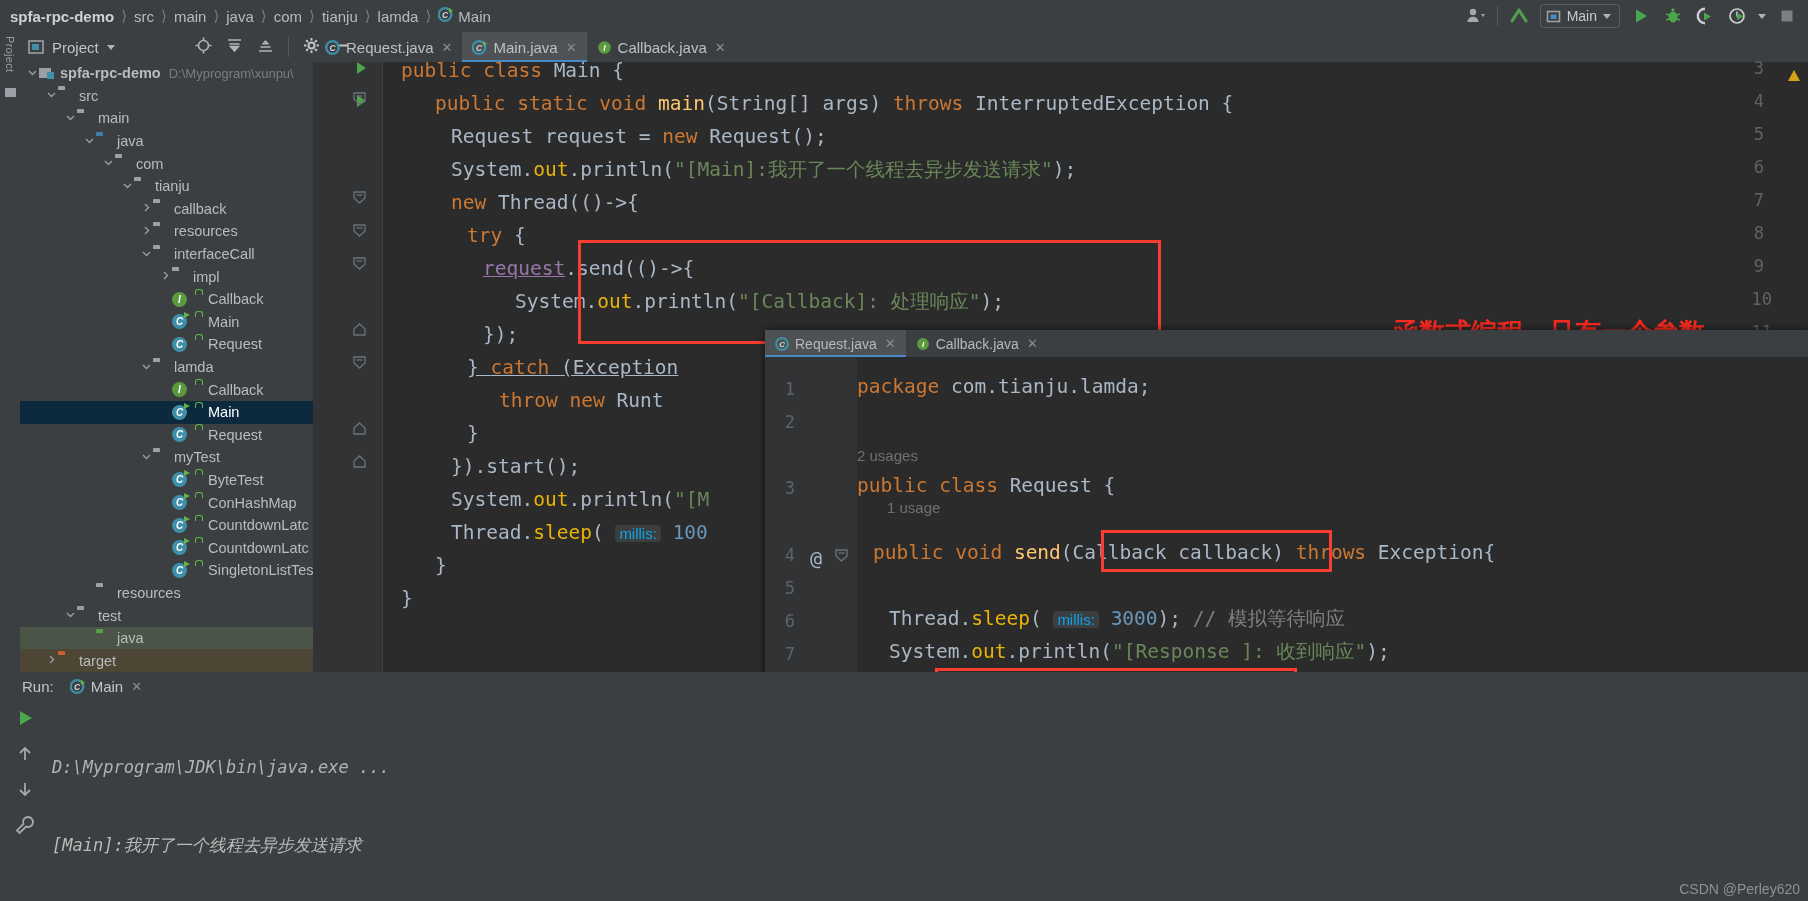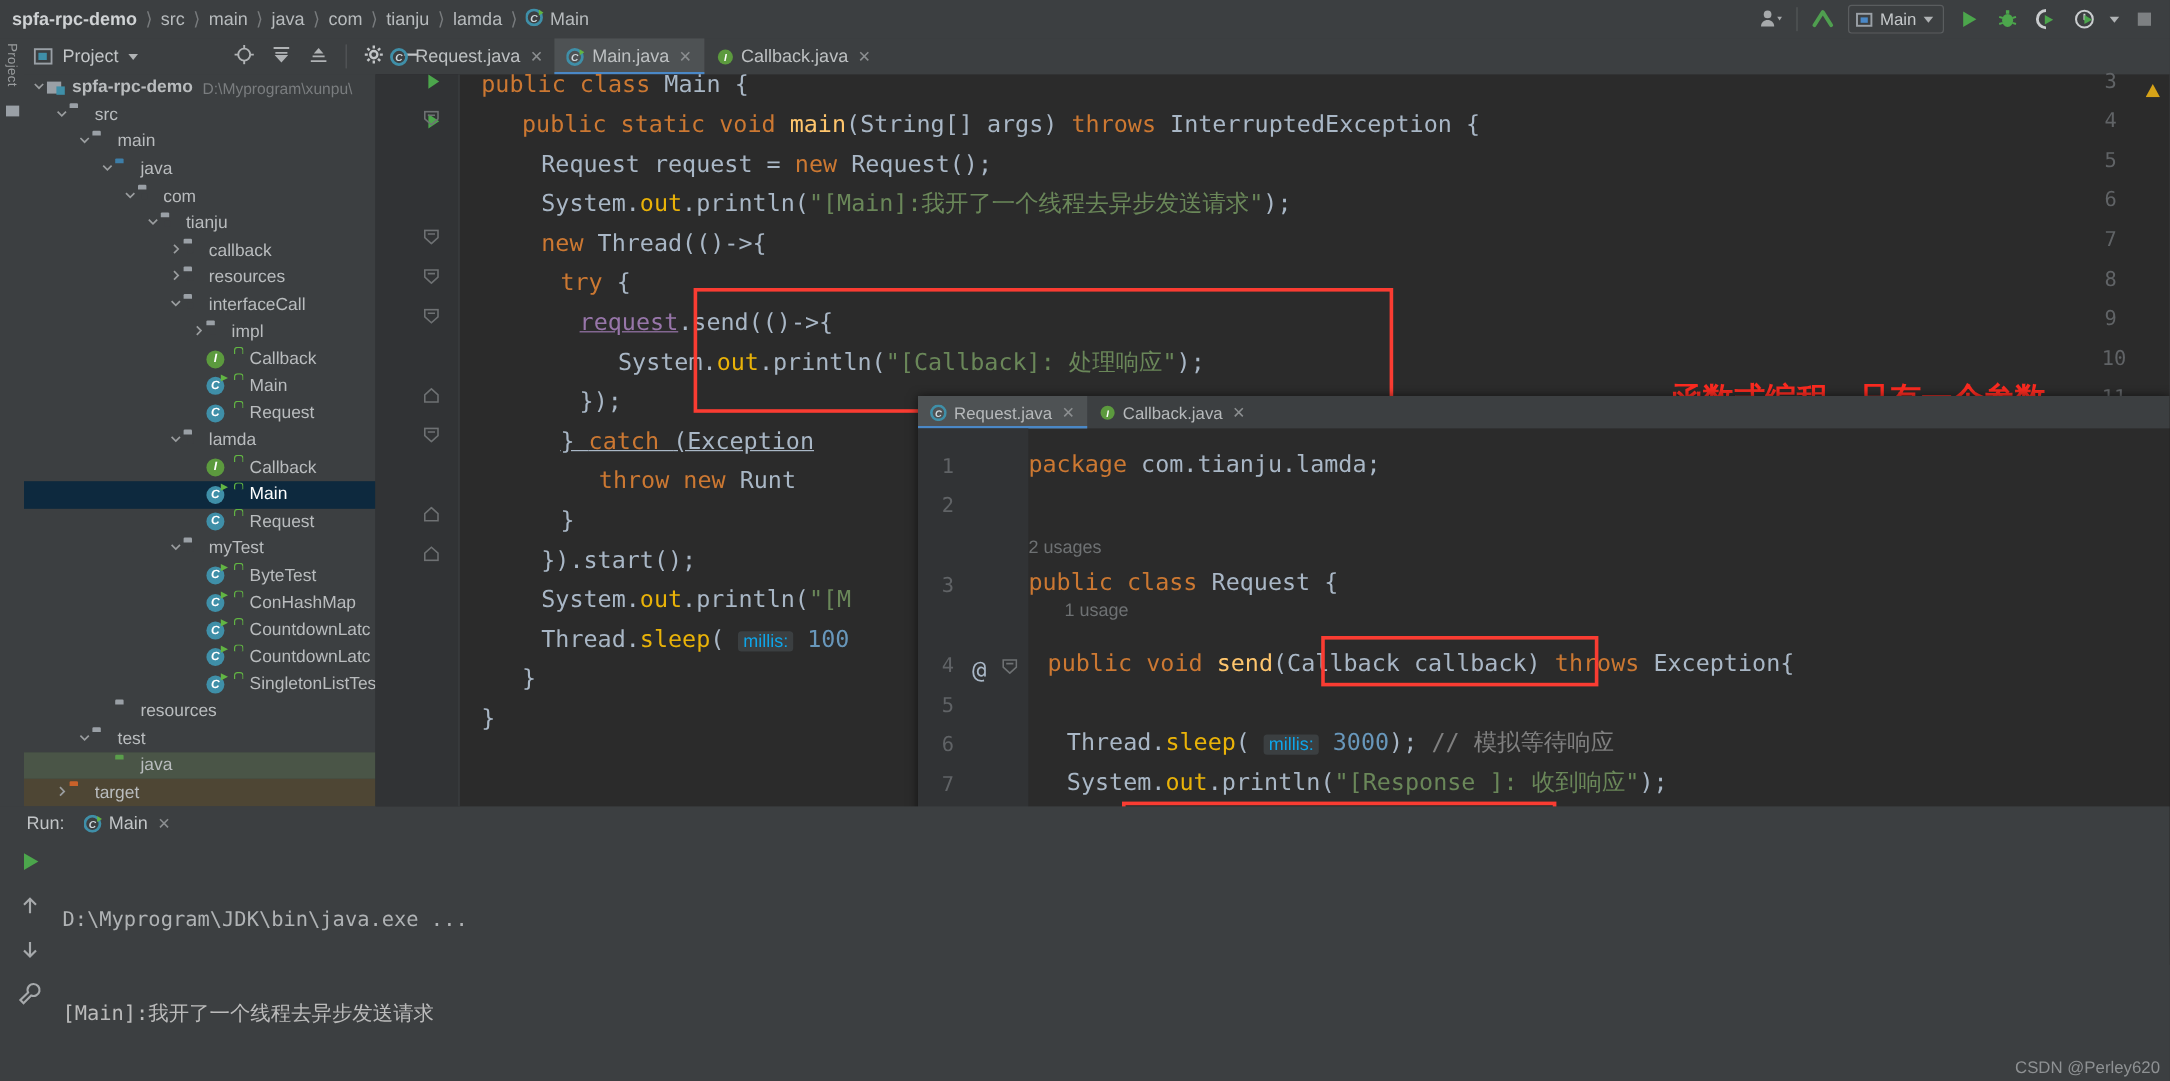--- a/index.html
+++ b/index.html
@@ -104,21 +104,21 @@
   .flnum{position:absolute;right:62px;font-size:17px;color:#606366;font-family:"DejaVu Sans Mono",monospace;}
   #fcode{position:absolute;left:92px;top:27px;width:951px;height:428px;
          font-family:"DejaVu Sans Mono",monospace;font-size:19.5px;line-height:33.4px;color:#a9b7c6;white-space:pre;}
 
   
   #runpanel{position:absolute;left:0;top:672px;width:1808px;height:229px;background:#3c3f41;}
   #runhdr{height:28px;display:flex;align-items:center;gap:10px;padding-left:8px;font-size:15px;color:#c2c5c7;}
   .runtab{display:flex;align-items:center;gap:6px;padding:0 6px;}
   #runleftbtns{position:absolute;left:0;top:28px;width:50px;height:201px;display:flex;flex-direction:column;align-items:center;gap:14px;padding-top:8px;}
   #console{position:absolute;left:52px;top:30px;width:1700px;height:199px;
-           font-family:"DejaVu Sans Mono",monospace;font-size:17px;line-height:26px;color:#bbbbbb;white-space:pre;}
+           font-family:"DejaVu Sans Mono",monospace;font-size:17px;line-height:26px;color:#bbbbbb;white-space:pre;font-style:italic;}
   .cpath{color:#b0b3b5;}
   #watermark{position:absolute;right:8px;bottom:4px;font-size:14px;color:#8e9193;font-family:"Liberation Sans",sans-serif;}
   #bottomstrip{position:absolute;left:0;top:672px;width:20px;height:229px;background:#3c3f41;}
 </style>
 </head>
 <body>
 
 <div id="topbar">
   <div class="crumbs">
     <span class="crumb bold">spfa-rpc-demo</span>

